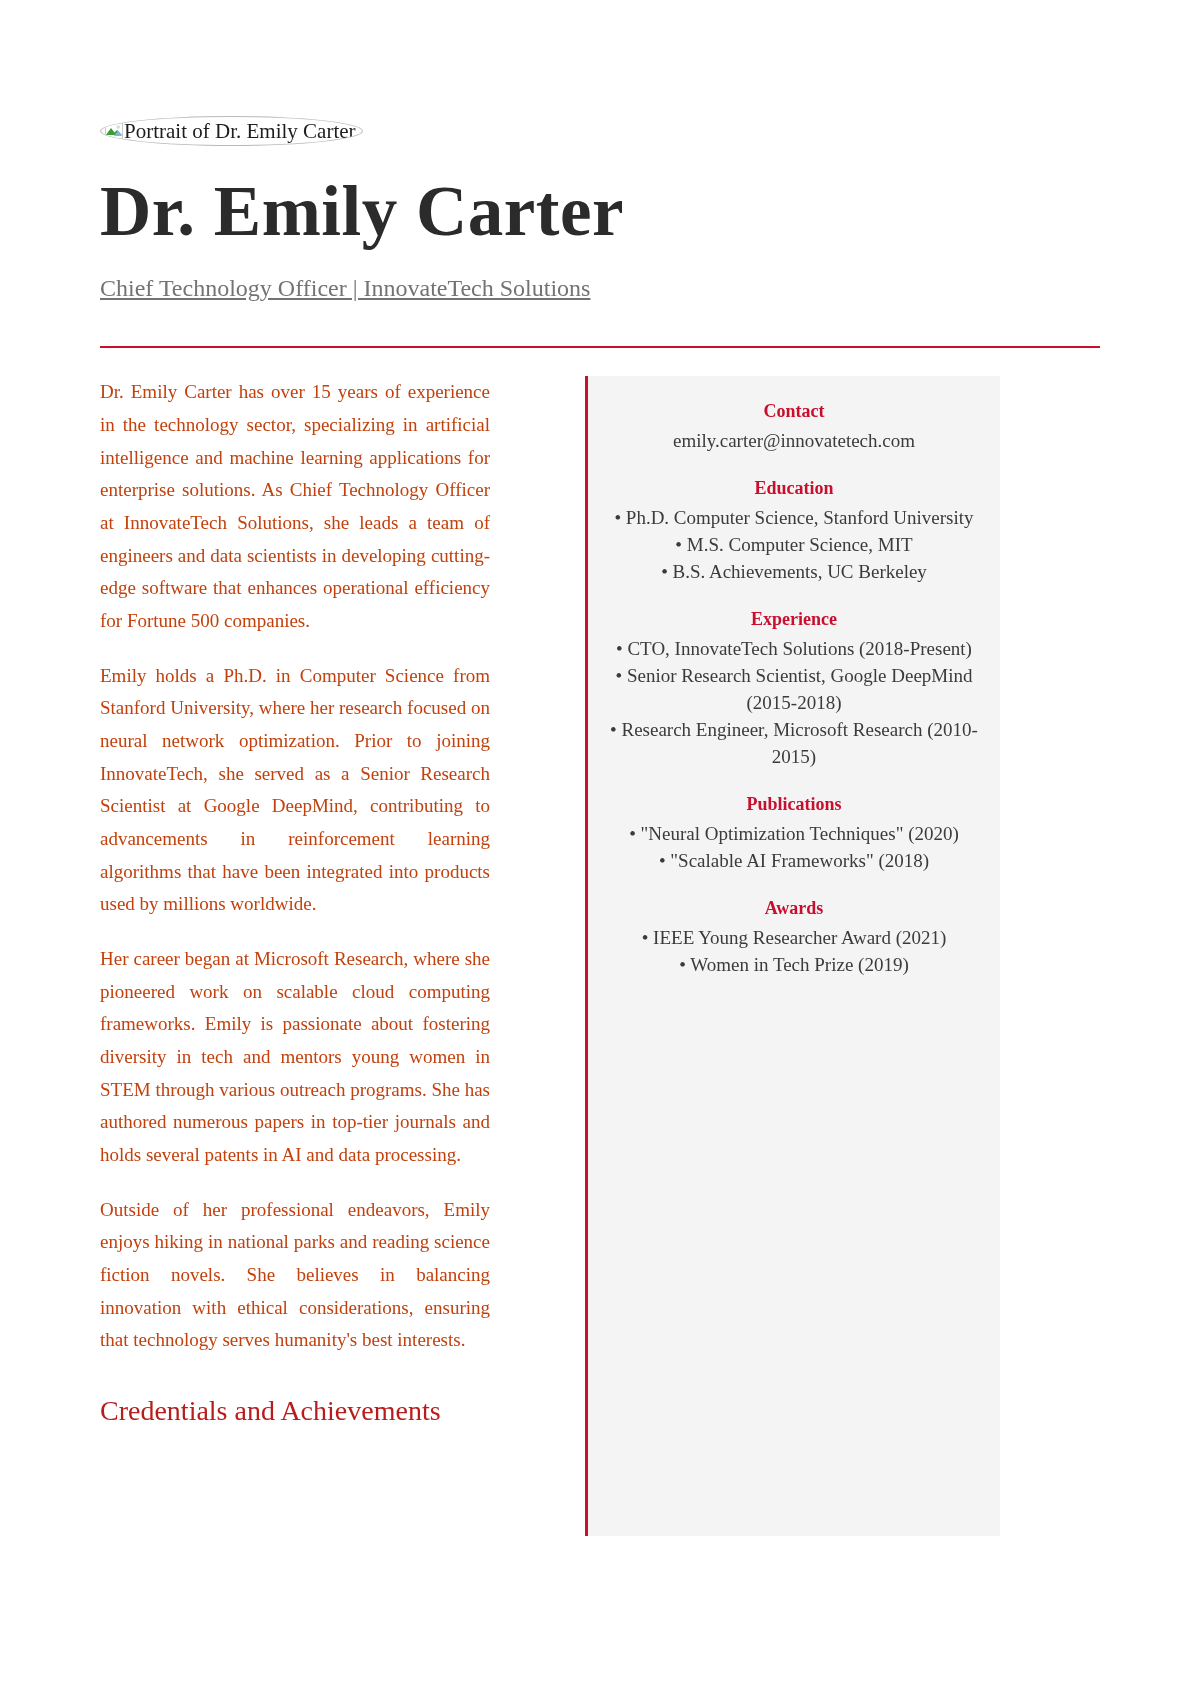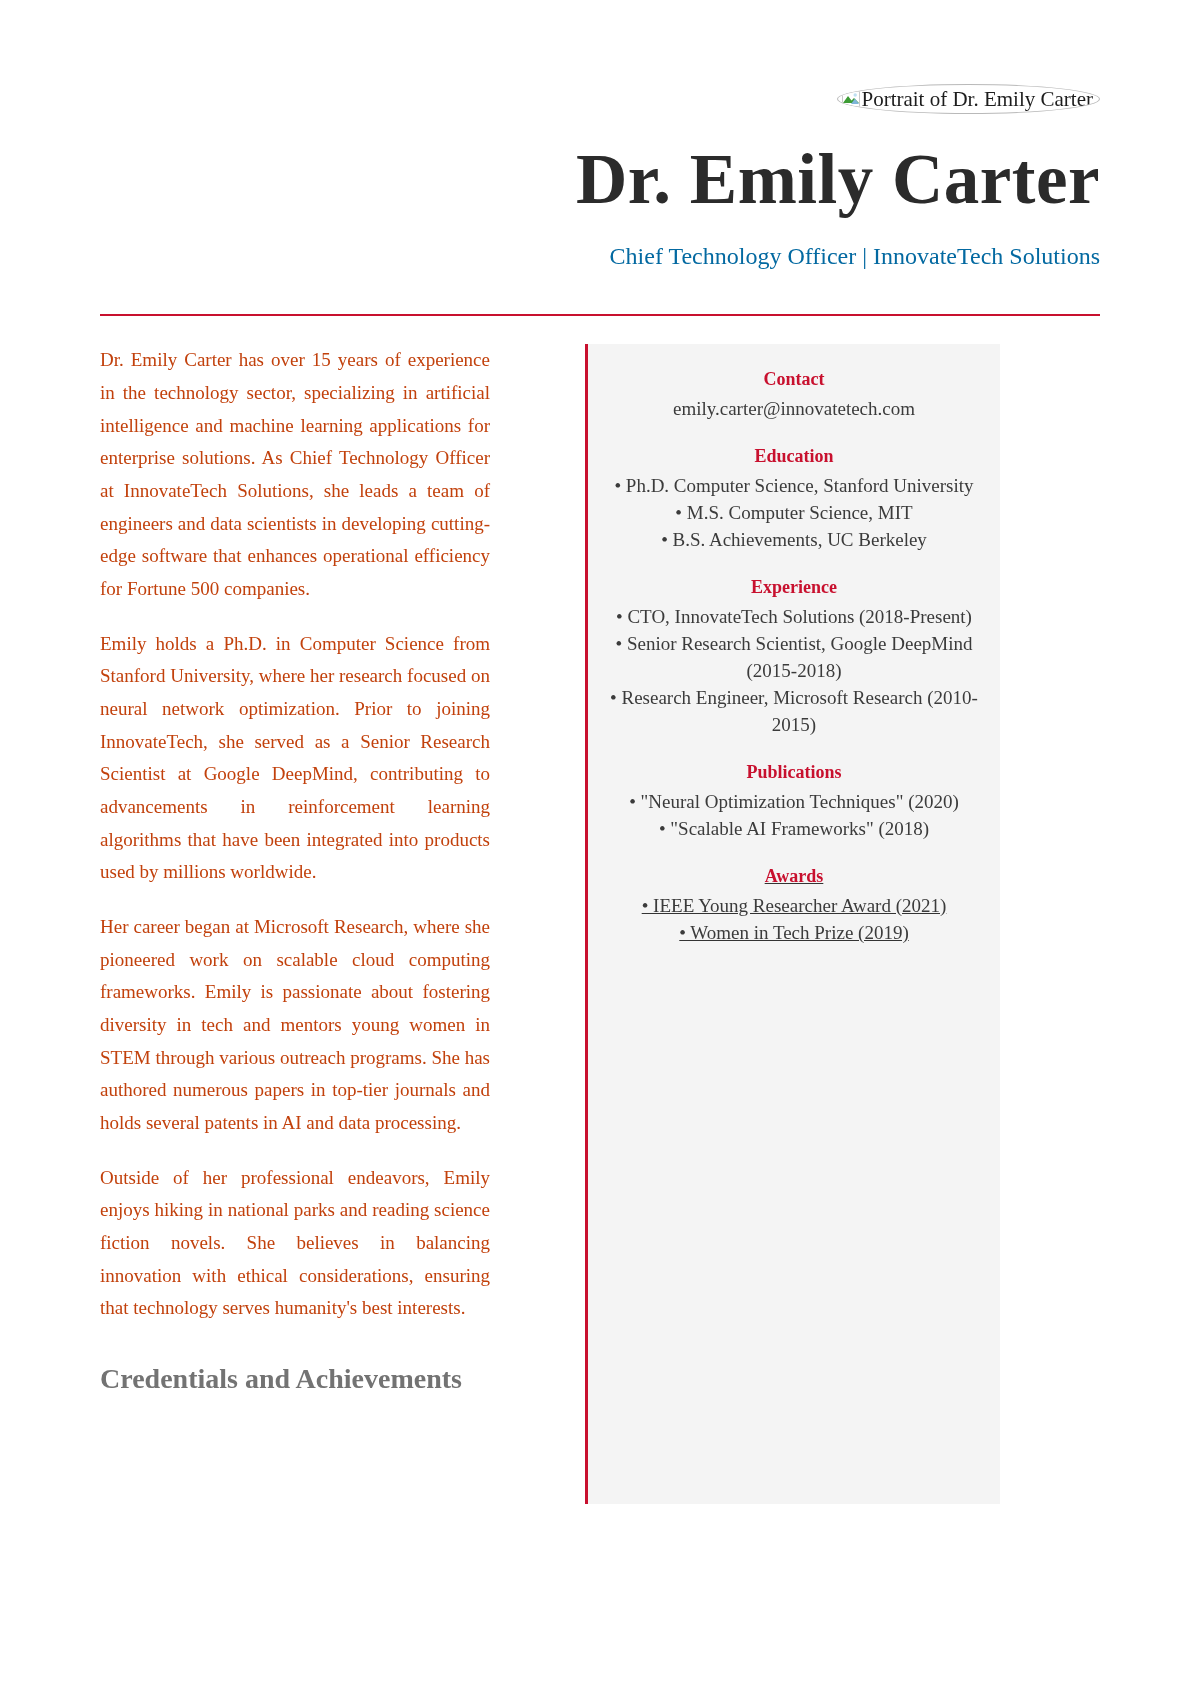--- a/index.html
+++ b/index.html
@@ -18,22 +18,23 @@
   .page {
     width: 1200px;
     height: 1697px;
     box-sizing: border-box;
     padding: 0 100px;
     position: relative;
   }
 
   
   .header {
-    text-align: right;
+    text-align: left;
     padding-top: 84px;
+    margin-top: 32px;
   }
   .portrait-placeholder {
     display: inline-flex;
     align-items: center;
     justify-content: flex-start;
     height: 30px;
     padding: 0 6px 0 4px;
     border: 1px solid #b9b9b9;
     border-radius: 50%;
     background: #ffffff;
@@ -61,23 +62,24 @@
     margin: 26px 0 0 0;
     font-size: 71px;
     font-weight: bold;
     letter-spacing: 0.5px;
     color: #2b2b2b;
     line-height: 1.12;
   }
   .doc-subtitle {
     margin: 22px 0 0 0;
     font-size: 24px;
-    color: #0369a1;
+    color: #737373;
     font-weight: normal;
     line-height: 1.2;
+    text-decoration: underline;
   }
   .header-rule {
     margin: 44px 0 0 0;
     height: 2px;
     background: #c8102e;
     border: none;
     width: 100%;
   }
 
   
@@ -109,32 +111,31 @@
   .col-main p {
     margin: 0 0 22px 0;
     font-size: 19px;
     line-height: 1.72;
     text-align: justify;
     color: #c2410c;
   }
   .section-heading {
     margin: 36px 0 0 0;
     font-size: 28px;
-    font-weight: bold;
-    color: #737373;
+    font-weight: normal;
+    color: #b91c1c;
     line-height: 1.3;
   }
 
   
   .side-block {
     margin-bottom: 20px;
   }
   .side-block:last-child {
     margin-bottom: 0;
-    text-decoration: underline;
   }
   .side-heading {
     font-size: 18px;
     font-weight: bold;
     color: #c8102e;
     margin: 0 0 3px 0;
     line-height: 1.5;
   }
   .side-line {
     font-size: 19px;

